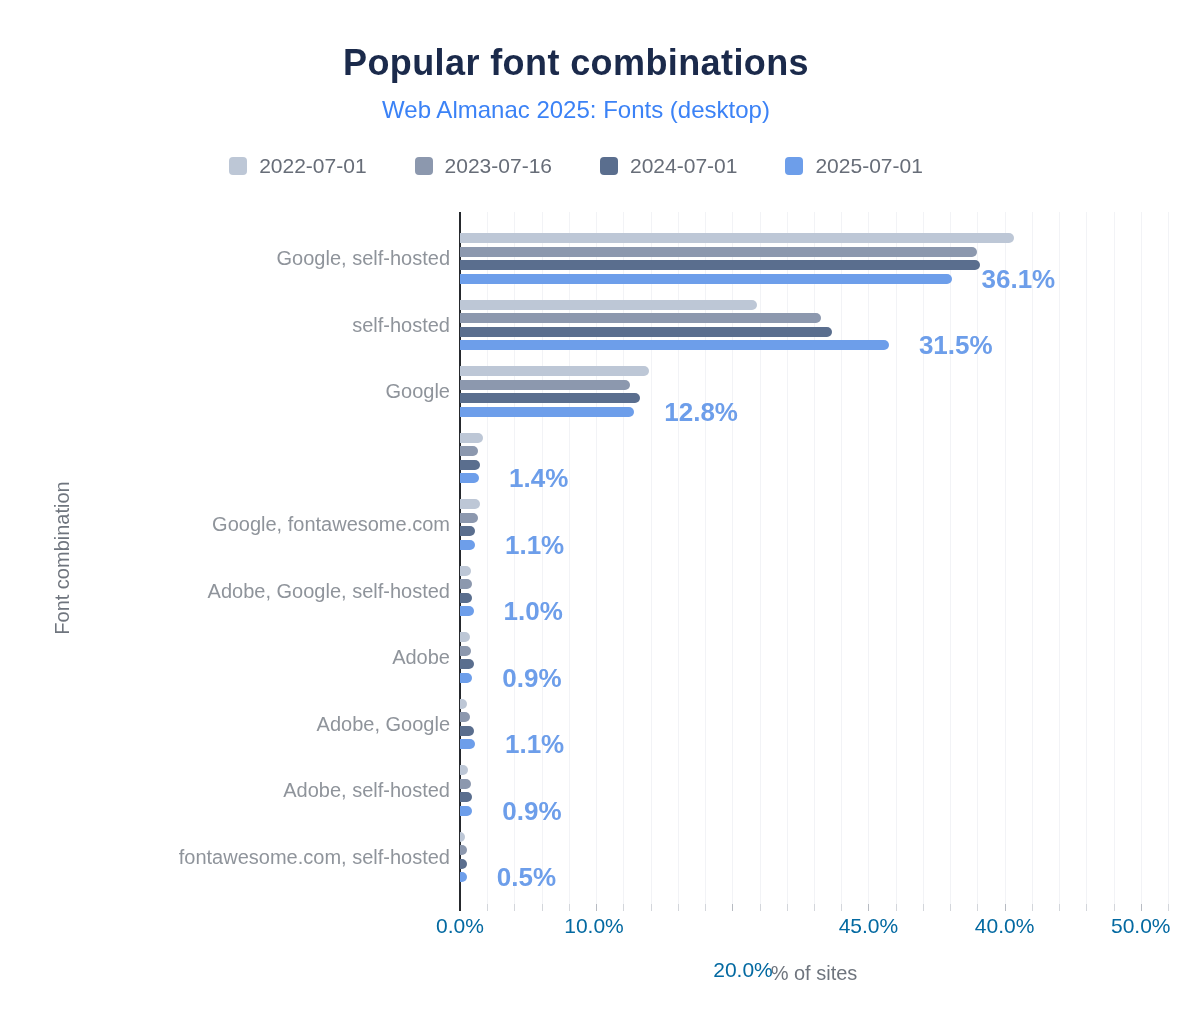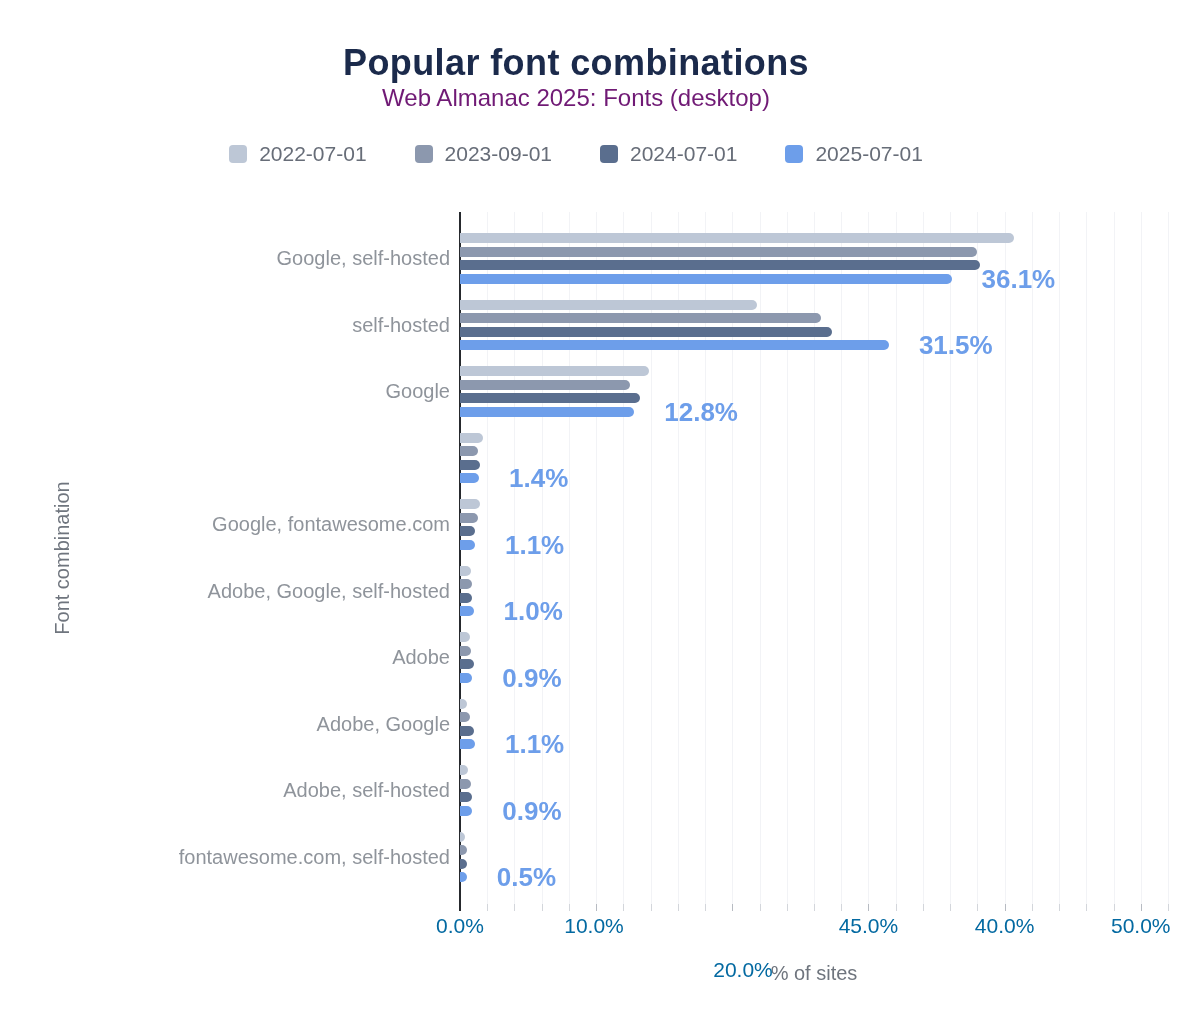--- a/index.html
+++ b/index.html
@@ -11,21 +11,21 @@
     overflow: hidden;
   }
   .page { position: relative; width: 1152px; height: 1028px; background: #fff; }
 
   .header { text-align: center; padding-top: 42px; }
   .title {
     font-size: 36px; font-weight: 800; letter-spacing: 0.4px;
     color: #1b2a4b;
   }
   .subtitle {
-    margin-top: 0; font-size: 24px; font-weight: 400; color: #701a75;
+    margin-top: 12px; font-size: 24px; font-weight: 400; color: #3b82f6;
   }
   .legend {
     margin-top: 30px;
     display: flex; justify-content: center; align-items: center; gap: 48px;
   }
   .legend-item { display: flex; align-items: center; gap: 12px; cursor: pointer; }
   .legend-swatch { width: 18px; height: 18px; border-radius: 4px; }
   .legend-label { font-size: 21px; color: #676d78; }
 
   .chart { position: absolute; left: 0; top: 212px; width: 1200px; height: 816px; }
@@ -66,21 +66,21 @@
   <div class="header">
     <div class="title">Popular font combinations</div>
     <div class="subtitle">Web Almanac 2025: Fonts (desktop)</div>
     <div class="legend">
         <div class="legend-item">
           <span class="legend-swatch" style="background: rgb(189, 199, 214);"></span>
           <span class="legend-label">2022-07-01</span>
         </div>
         <div class="legend-item">
           <span class="legend-swatch" style="background: rgb(140, 152, 174);"></span>
-          <span class="legend-label">2023-09-01</span>
+          <span class="legend-label">2023-07-16</span>
         </div>
         <div class="legend-item">
           <span class="legend-swatch" style="background: rgb(90, 110, 142);"></span>
           <span class="legend-label">2024-07-01</span>
         </div>
         <div class="legend-item">
           <span class="legend-swatch" style="background: rgb(109, 158, 234);"></span>
           <span class="legend-label">2025-07-01</span>
         </div>
       </div>

